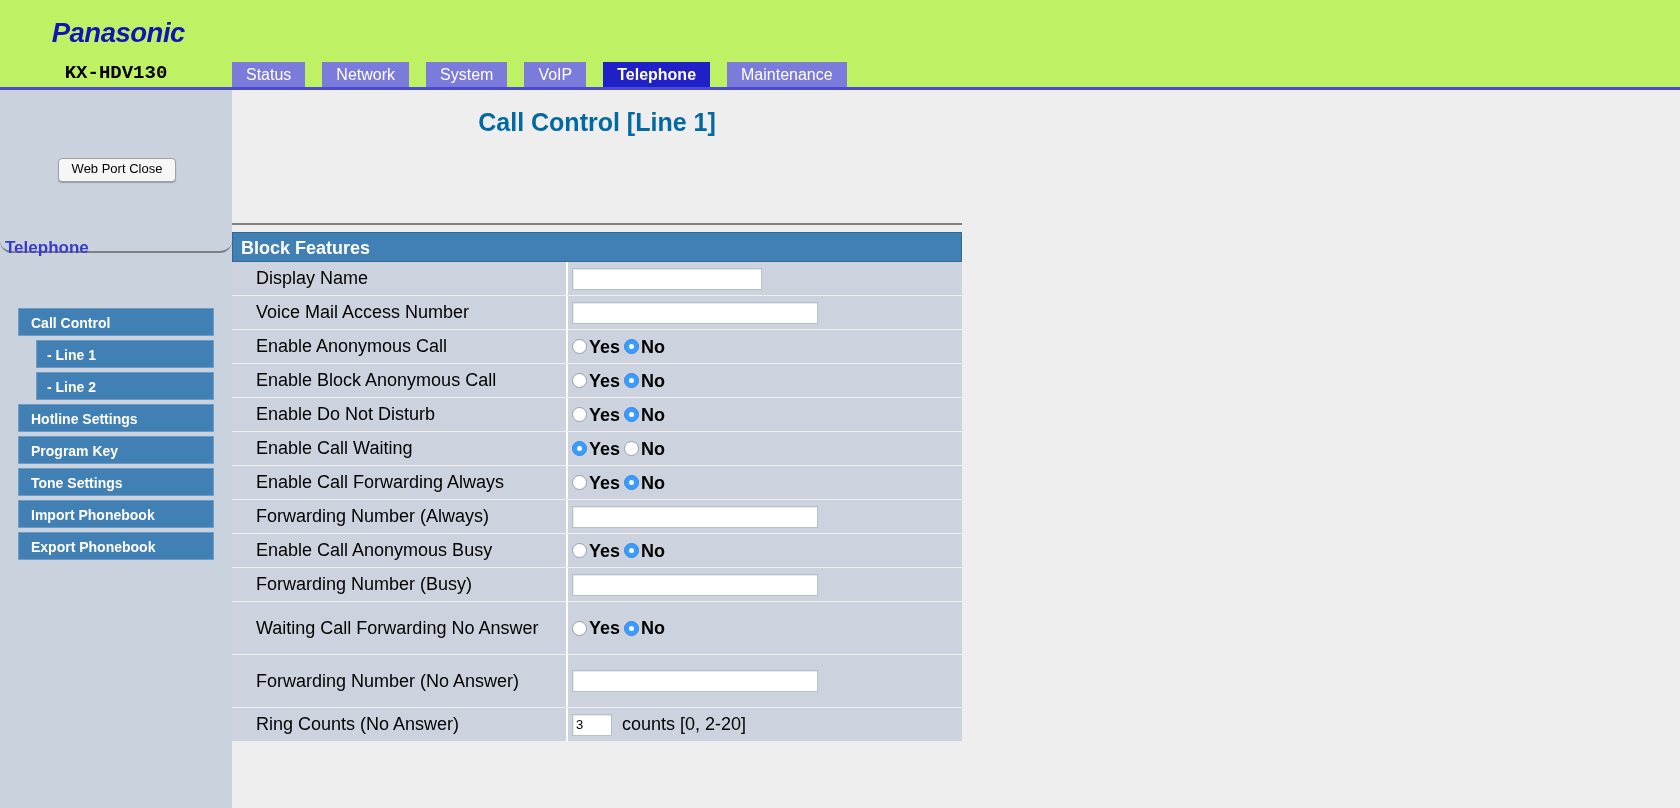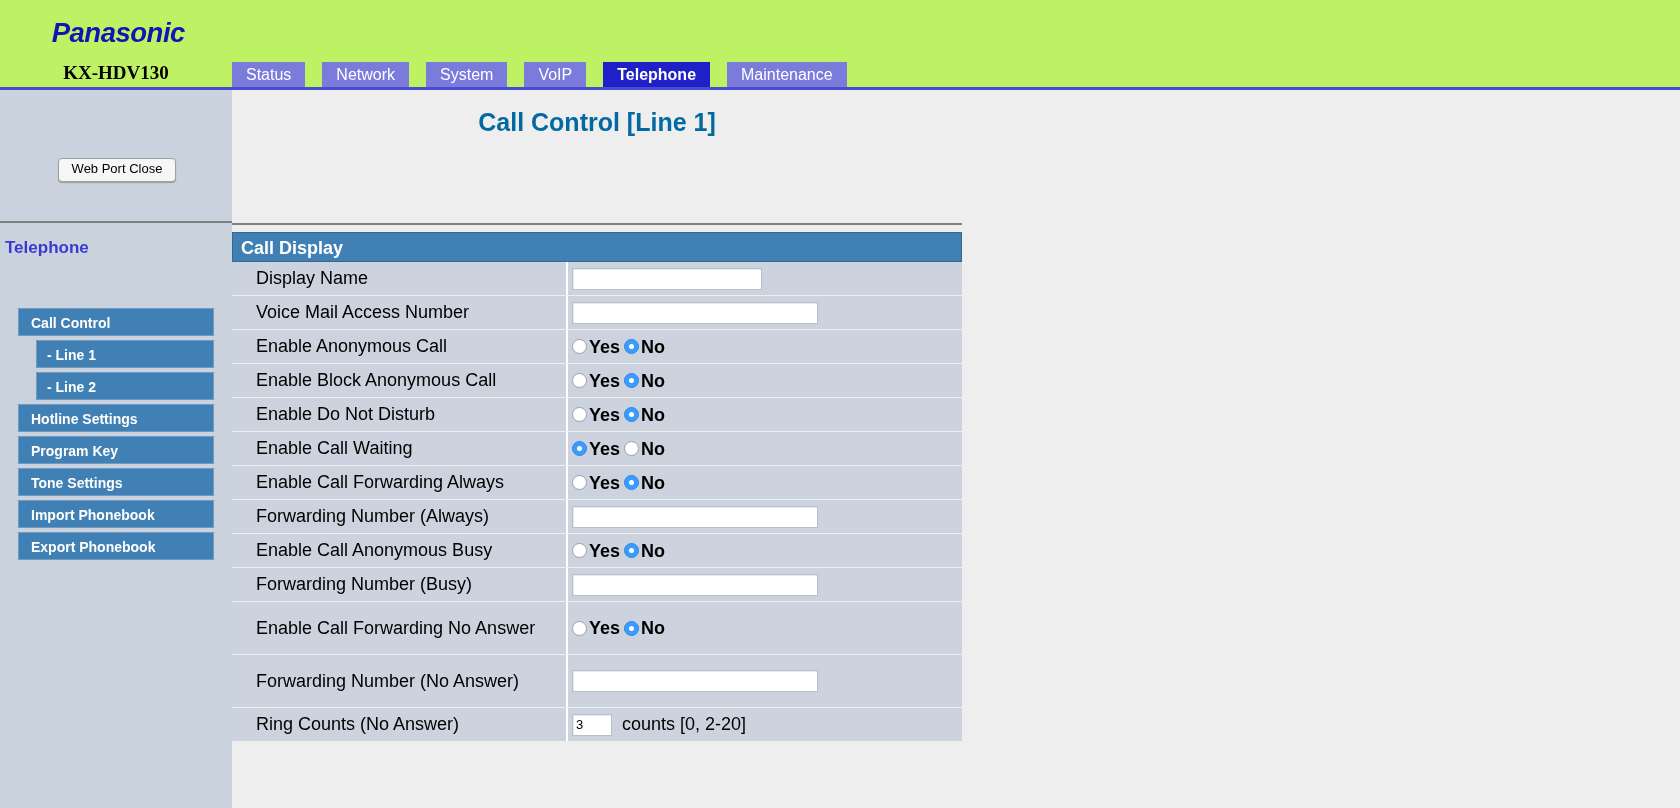--- a/index.html
+++ b/index.html
@@ -38,21 +38,21 @@
   }
   #model-name {
     position: absolute;
     left: 0px;
     top: 62px;
     width: 232px;
     text-align: center;
     font-size: 19px;
     font-weight: bold;
     color: #000000;
-    font-family: Liberation Serif, serif;
+    font-family: Liberation Mono, monospace;
   }
 
   
   #tabbar {
     position: absolute;
     left: 232px;
     top: 62px;
     height: 25px;
     display: flex;
     align-items: flex-start;
@@ -86,23 +86,24 @@
   #sidebar {
     position: absolute;
     left: 0;
     top: 90px;
     width: 232px;
     height: 718px;
     background: #c9d2dd;
   }
   #sidebar-top {
     position: relative;
-    height: 133px;
+    height: 163px;
     border-bottom: 2px solid #808080;
     box-sizing: border-box;
+    border-radius: 12px;
   }
   #web-port-close {
     position: absolute;
     left: 58px;
     top: 68px;
     width: 116px;
     height: 22px;
     background: #f6f6f6;
     border: 1px solid #a0a0a0;
     border-radius: 4px;
@@ -330,21 +331,21 @@
       <div class="nav-item level1">Import Phonebook</div>
       <div class="nav-item level1">Export Phonebook</div>
     </div>
 </div>
 
 <div id="content">
   <div id="page-title">Call Control [Line 1]</div>
   <div id="title-rule"></div>
 
   <div id="features-table">
-    <div id="section-header">Call Display</div>
+    <div id="section-header">Block Features</div>
     <div id="rows-container">
         <div class="row">
           <div class="cell-label">Display Name</div>
           <div class="cell-value">
             <input type="text" class="txt-input w-190" value="" style="">
           </div>
         </div>
         <div class="row">
           <div class="cell-label">Voice Mail Access Number</div>
           <div class="cell-value">
@@ -447,21 +448,21 @@
             </div>
           </div>
         </div>
         <div class="row">
           <div class="cell-label">Forwarding Number (Busy)</div>
           <div class="cell-value">
             <input type="text" class="txt-input w-246" value="" style="">
           </div>
         </div>
         <div class="row">
-          <div class="cell-label tall">Enable Call Forwarding No Answer</div>
+          <div class="cell-label tall">Waiting Call Forwarding No Answer</div>
           <div class="cell-value tall">
             <div class="radio-group">
               <div class="radio-opt">
                 <span class="radio"></span>
                 <span class="radio-label">Yes</span>
               </div>
               <div class="radio-opt">
                 <span class="radio on"></span>
                 <span class="radio-label">No</span>
               </div>

